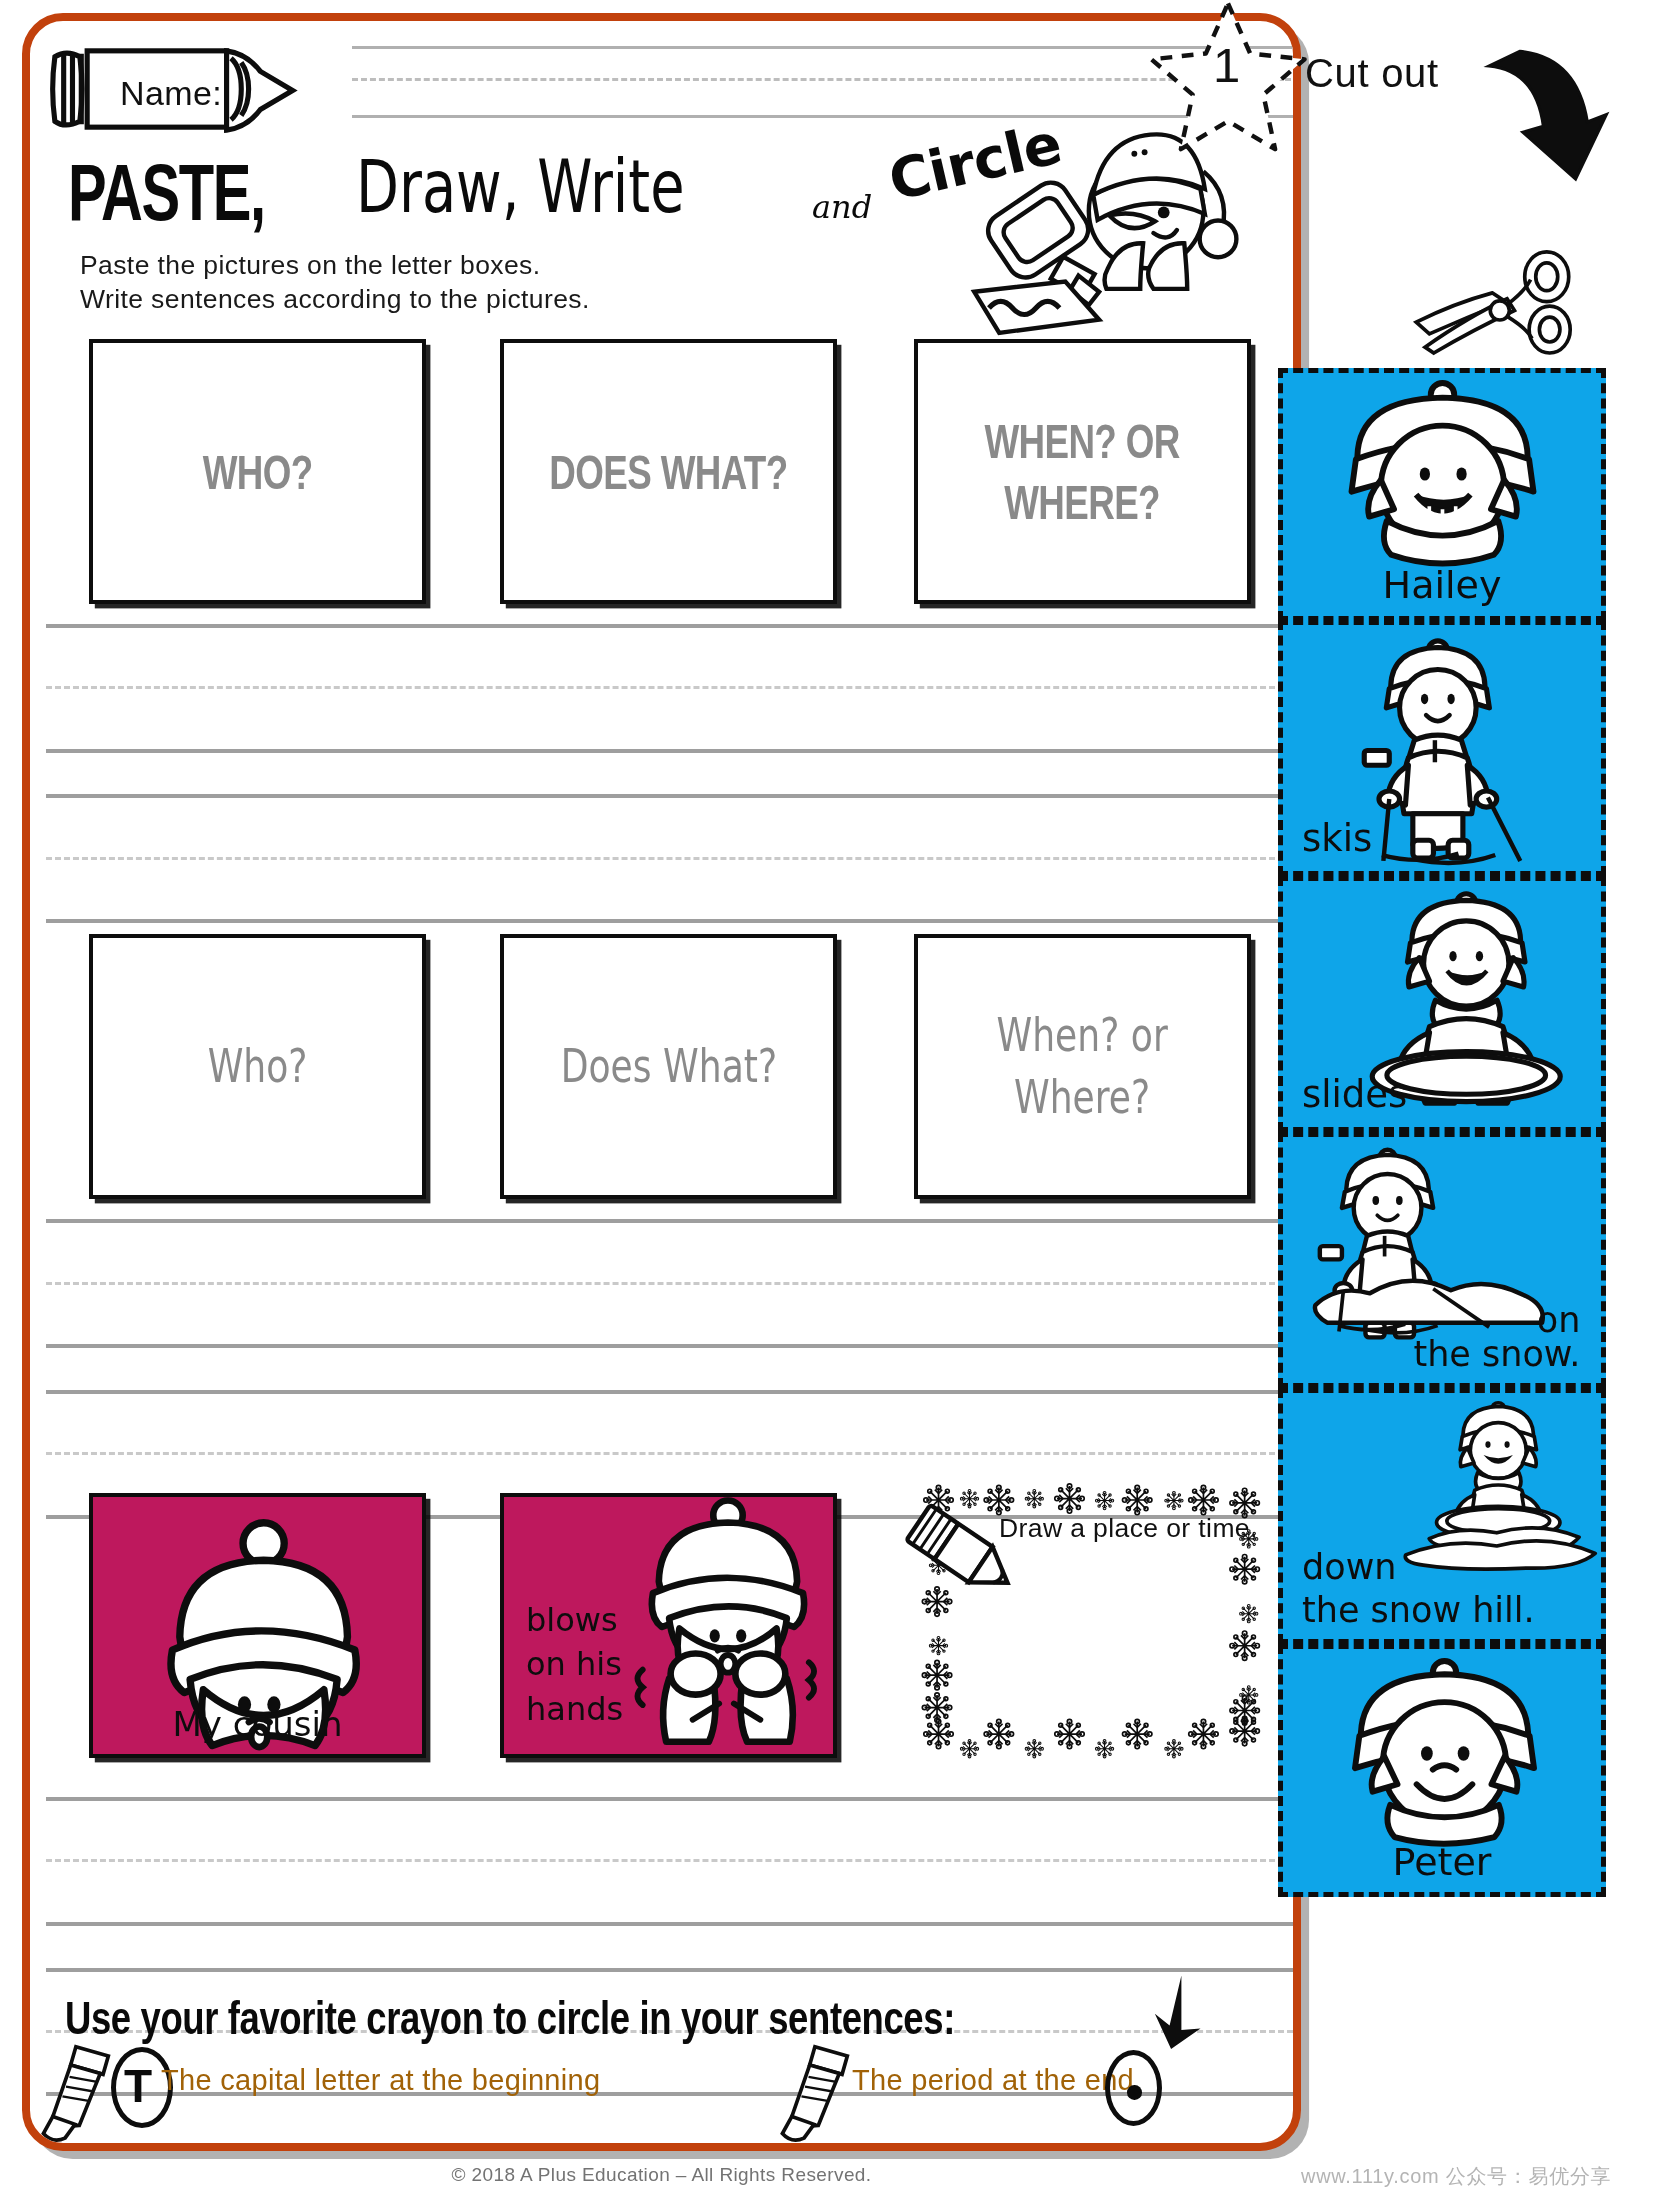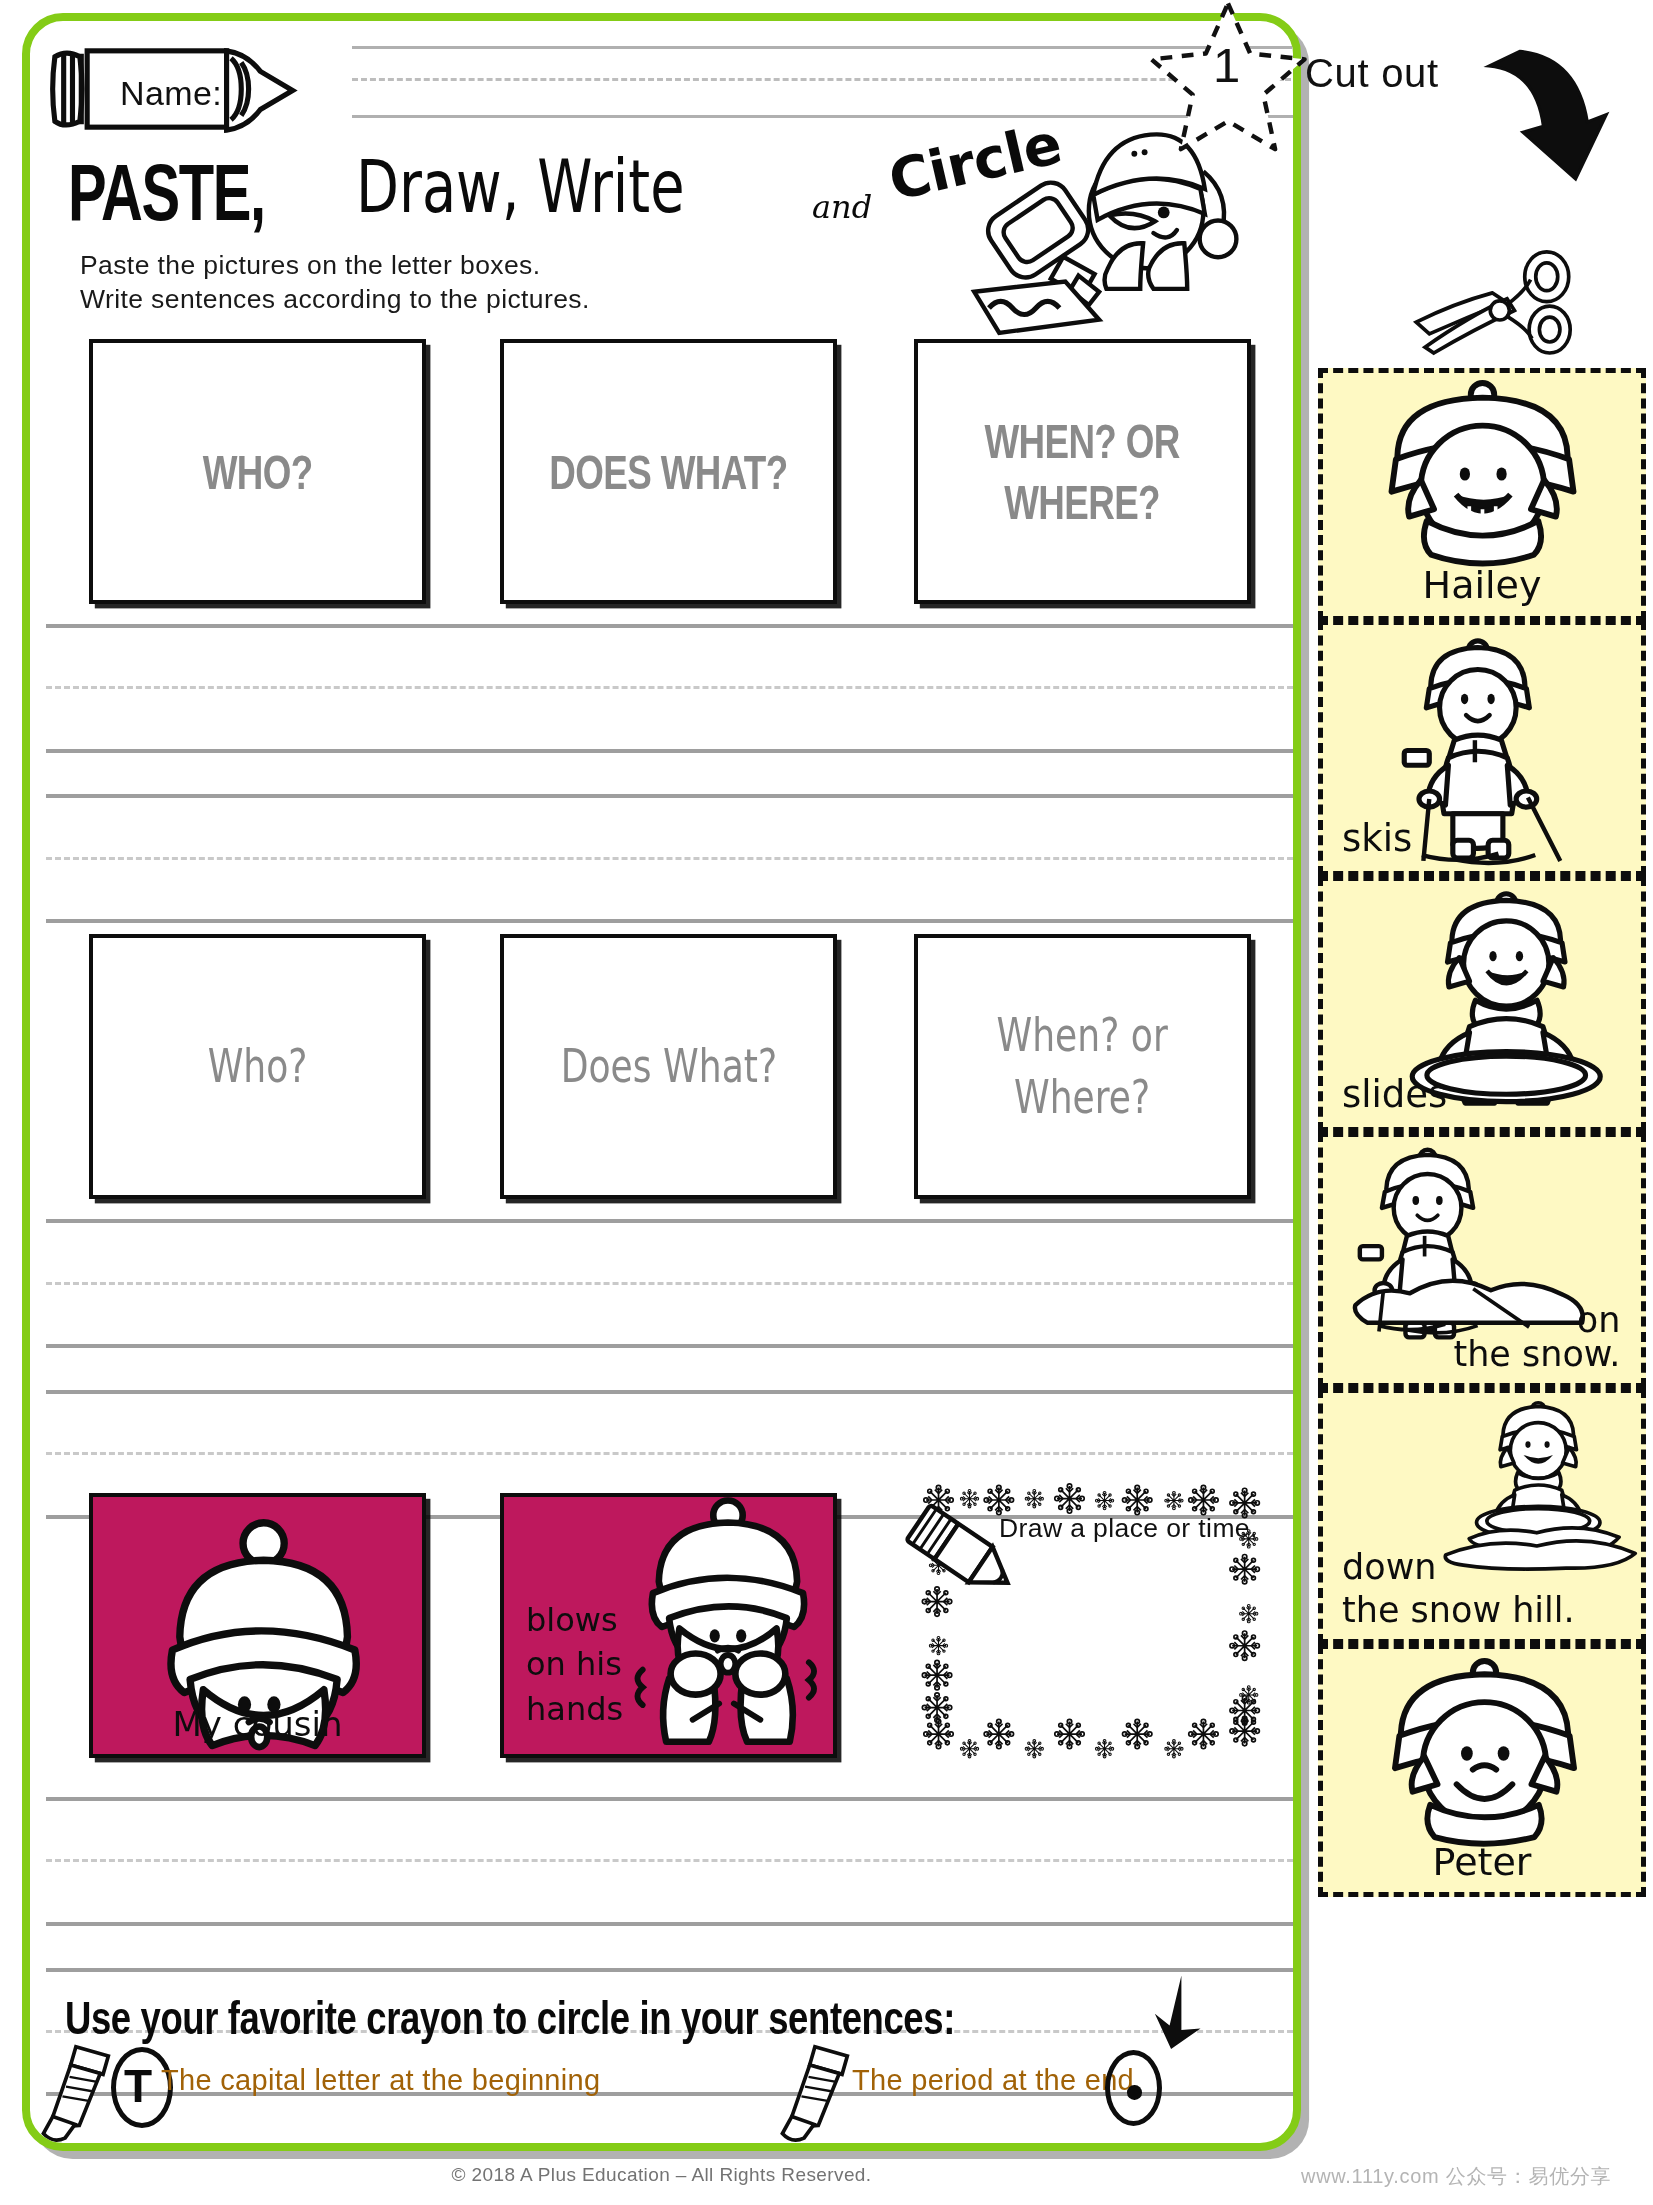--- a/index.html
+++ b/index.html
@@ -9,21 +9,21 @@
     font-family: "Liberation Sans", sans-serif;
     overflow: hidden;
   }
   #page { position: relative; width: 1654px; height: 2205px; background: #fff; }
 
   
   #worksheet {
     position: absolute;
     left: 22px; top: 13.2px;
     width: 1279px; height: 2138px;
-    border: 8px solid #84cc16;
+    border: 8px solid #c2410c;
     border-radius: 41px;
     background: #fff;
     box-shadow: 9.6px 9.6px 0 -1.5px rgba(0,0,0,0.30);
     overflow: hidden;
   }
 
   
   .name-pencil {
     position: absolute; left: 19px; top: 20.6px;
     width: 273px; height: 94px;
@@ -174,23 +174,23 @@
     width: 14.7px; height: 14.7px; border-radius: 50%; background: #0a0a0a;
   }
 
   
   .cutout-title {
     position: absolute; left: 1305px; top: 51px;
     font-size: 40px; color: #111; letter-spacing: 0.7px;
     font-family: "Liberation Sans", sans-serif;
   }
   .cut-card {
-    position: absolute; left: 1318px; width: 328px;
+    position: absolute; left: 1278px; width: 328px;
     border: 5.1px dashed #0d0d0d;
-    background: #fef9c3;
+    background: #0ea5e9;
     overflow: hidden;
   }
   .cut-caption {
     position: absolute;
     font-family: "DejaVu Sans", sans-serif;
     font-weight: 500; color: #0d0d0d; line-height: 1.05;
   }
 
   
   .copyright {

